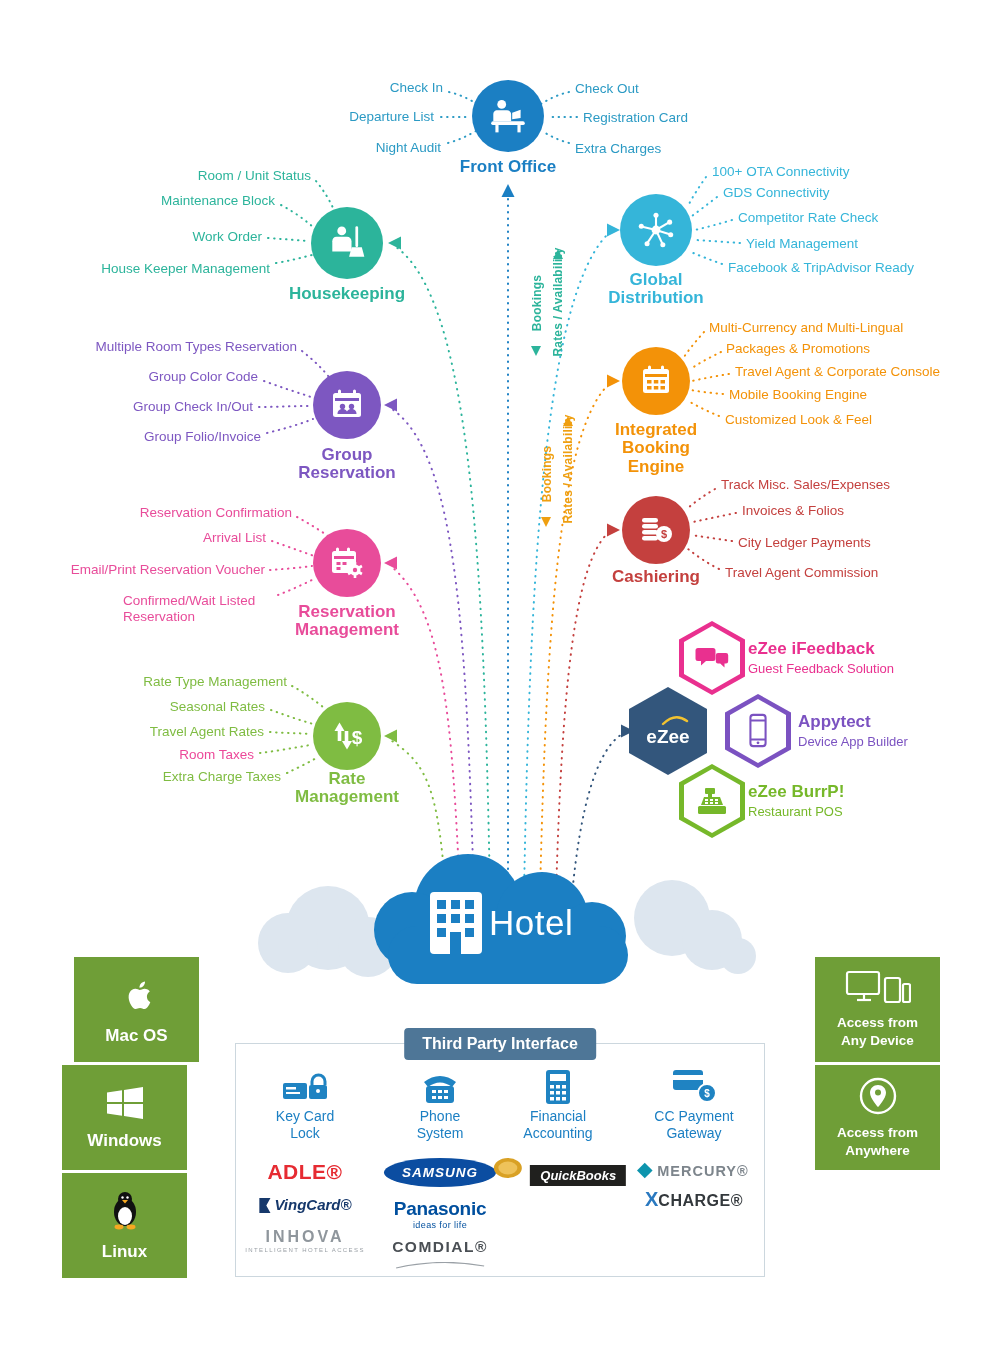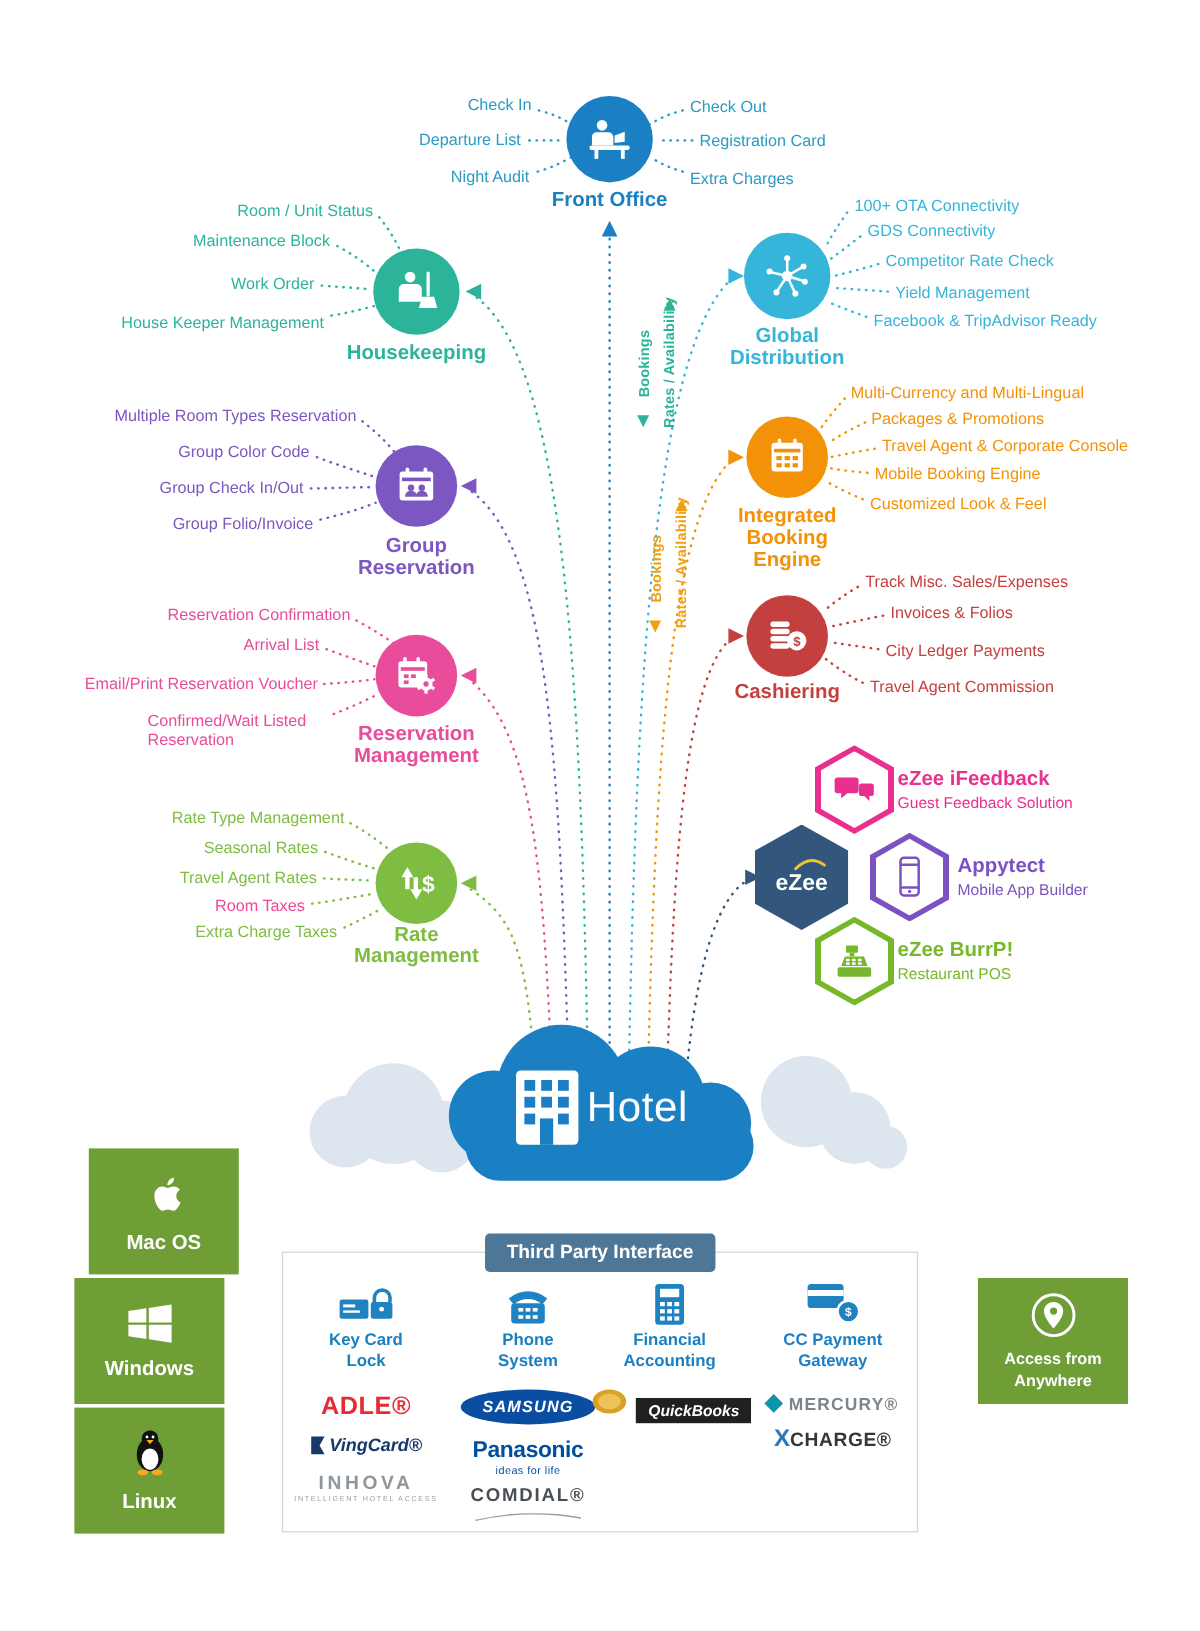--- a/index.html
+++ b/index.html
@@ -18,21 +18,21 @@
   .hexshape{clip-path:polygon(50% 0,100% 25%,100% 75%,50% 100%,0 75%,0 25%)}
   .hexinner{display:flex;align-items:center;justify-content:center;width:calc(100% - 10px);height:calc(100% - 10px)}
   .prod-title{position:absolute;font-size:17px;font-weight:700;z-index:3;white-space:nowrap}
   .prod-sub{position:absolute;font-size:13px;z-index:3;white-space:nowrap}
   .hotel-label{position:absolute;left:489px;top:903px;color:#fff;font-size:35px;font-weight:400;z-index:4;letter-spacing:.5px}
   .gbox{position:absolute;width:125px;height:105px;background:#6f9e37;display:flex;flex-direction:column;align-items:center;justify-content:center;gap:7px;z-index:3;text-align:center}
   .gbox .lbl{color:#fff;font-weight:700;line-height:1.3}
   .tp-panel{position:absolute;left:235px;top:1043px;width:530px;height:234px;background:#fff;border:1px solid #ccd7de;z-index:2}
   .tp-header{position:absolute;left:500px;top:1028px;transform:translateX(-50%);background:#4e7697;color:#fff;font-size:16px;font-weight:600;padding:7px 18px;border-radius:4px;z-index:4;white-space:nowrap}
   .tp-icon{position:absolute;transform:translateX(-50%);z-index:3}
-  .tp-label{position:absolute;transform:translateX(-50%);text-align:center;color:#1b7fc3;font-weight:700;font-size:14px;line-height:1.22;z-index:3}
+  .tp-label{position:absolute;transform:translateX(-50%);text-align:center;color:#1b7fc3;font-weight:400;font-size:14px;line-height:1.22;z-index:3}
   .logo{position:absolute;transform:translateX(-50%);z-index:3;text-align:center;white-space:nowrap}
   .adle{color:#e62b32;font-weight:800;font-size:21px;letter-spacing:.5px}
   .vingcard{color:#16386b;font-weight:700;font-style:italic;font-size:15px;vertical-align:4px;margin-left:3px}
   .inhova{color:#8f969c;font-weight:700;font-size:16px;letter-spacing:3px}
   .inhova-tag{color:#9aa0a6;font-size:6px;letter-spacing:1.4px;margin-top:1px}
   .samsung{display:inline-block;background:#0b4da1;color:#fff;font-weight:700;font-style:italic;font-size:13.5px;letter-spacing:1px;border-radius:50%;padding:7px 18px}
   .panasonic{color:#004f9e;font-weight:700;font-size:19px;letter-spacing:-.3px}
   .pana-tag{color:#004f9e;font-size:9px;letter-spacing:.4px}
   .comdial{color:#4a4f54;font-weight:700;font-size:15.5px;letter-spacing:1.5px}
   .qb-banner{background:#20201e;color:#fff;font-weight:700;font-style:italic;font-size:13px;padding:3px 10px;border-radius:0;margin-top:-4px;display:inline-block}
@@ -320,21 +320,21 @@
         <g fill="none" stroke="#7b52c1" stroke-width="2.2">
           <rect x="3" y="2" width="16" height="33" rx="3"></rect>
           <line x1="3" y1="8" x2="19" y2="8"></line>
             <line x1="3" y1="28" x2="19" y2="28"></line>
         </g>
         <circle cx="11" cy="31.5" r="1.5" fill="#7b52c1"></circle>
       </svg>
     </div>
   </div>
   <div class="prod-title" style="left:798px;top:712px;color:#7b52c1">Appytect</div>
-  <div class="prod-sub" style="left:798px;top:734px;color:#7b52c1">Mobile App Builder</div>
+  <div class="prod-sub" style="left:798px;top:734px;color:#7b52c1">Device App Builder</div>
 
   <div class="hex hexshape" style="left:712px;top:801px;width:66px;height:74px;background:#76b82a">
     <div class="hexshape hexinner" style="background:#fff">
       <svg width="34" height="32" viewBox="0 0 34 32">
         <g fill="#76b82a">
           <rect x="3" y="21" width="28" height="8" rx="1.5"></rect>
           <path d="M6 20 l3-8 h16 l3 8z"></path>
           <rect x="10" y="3" width="10" height="6" rx="1"></rect>
           <rect x="13" y="9" width="4" height="3"></rect>
         </g>
@@ -410,20 +410,32 @@
       <circle cx="20" cy="11" r="7" fill="#111"></circle>
       <circle cx="17.5" cy="9.5" r="1.2" fill="#fff"></circle>
         <circle cx="22.5" cy="9.5" r="1.2" fill="#fff"></circle>
       <path d="M17 12 h6 l-3 3.5z" fill="#f6a821"></path>
       <ellipse cx="14" cy="39" rx="4.5" ry="2.4" fill="#f6a821"></ellipse>
       <ellipse cx="26" cy="39" rx="4.5" ry="2.4" fill="#f6a821"></ellipse>
     </svg>
     <div class="lbl" style="font-size:17px">Linux</div>
   </div>
 
+  <div class="gbox" style="left:815px;top:957px">
+    <svg width="66" height="38" viewBox="0 0 66 36">
+      <g fill="none" stroke="#fff" stroke-width="2.2">
+        <rect x="2" y="2" width="32" height="22" rx="2"></rect>
+        <line x1="12" y1="30" x2="26" y2="30"></line>
+        <line x1="19" y1="24" x2="19" y2="30"></line>
+        <rect x="40" y="8" width="15" height="24" rx="2"></rect>
+        <rect x="58" y="14" width="7" height="18" rx="1.5"></rect>
+      </g>
+    </svg>
+    <div class="lbl" style="font-size:13.5px;width:105px">Access from Any Device</div>
+  </div>
   <div class="gbox" style="left:815px;top:1065px">
     <svg width="42" height="42" viewBox="0 0 42 42">
       <circle cx="21" cy="21" r="17" fill="none" stroke="#fff" stroke-width="2.4"></circle>
       <path fill="#fff" fill-rule="evenodd" d="M21 10 c-4.5 0-8 3.4-8 7.7 C13 23.6 21 32 21 32 s8-8.4 8-14.3 C29 13.4 25.5 10 21 10 z m0 10.6 a3 3 0 1 1 0-6 a3 3 0 0 1 0 6z"></path>
     </svg>
     <div class="lbl" style="font-size:13.5px;width:105px">Access from Anywhere</div>
   </div>
 
   <div class="tp-panel"></div>
   <div class="tp-header">Third Party Interface</div>

